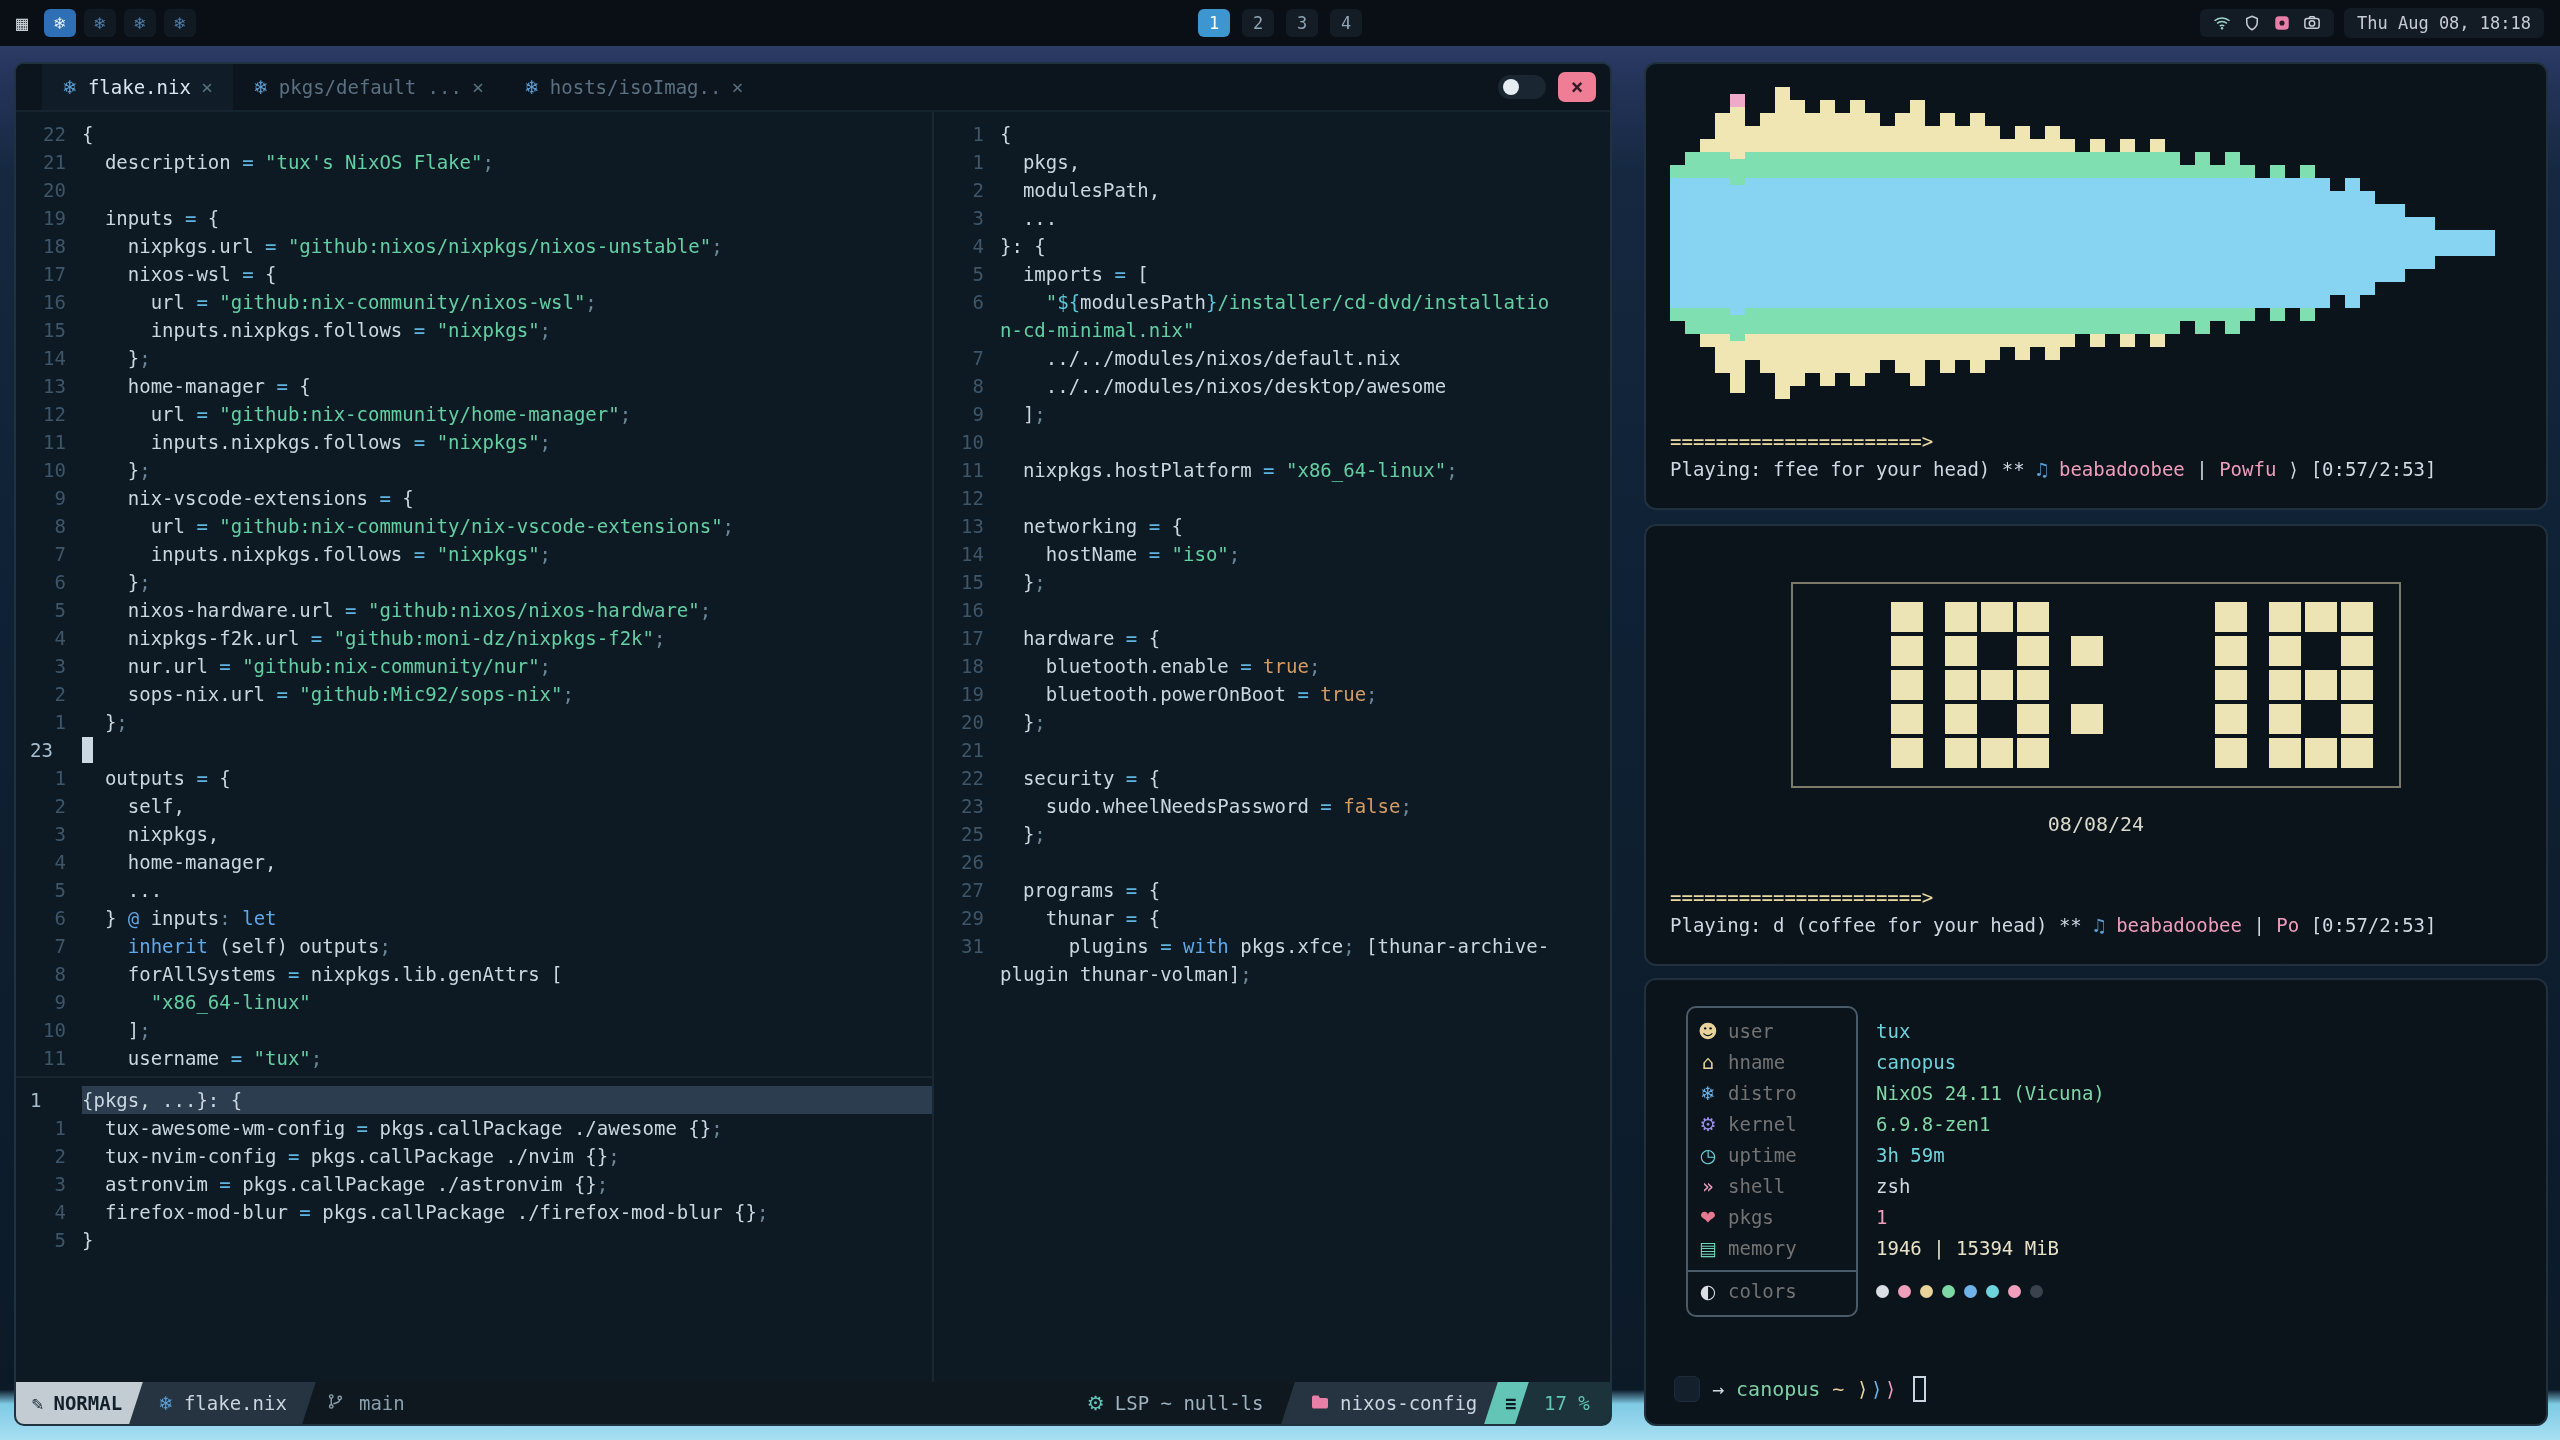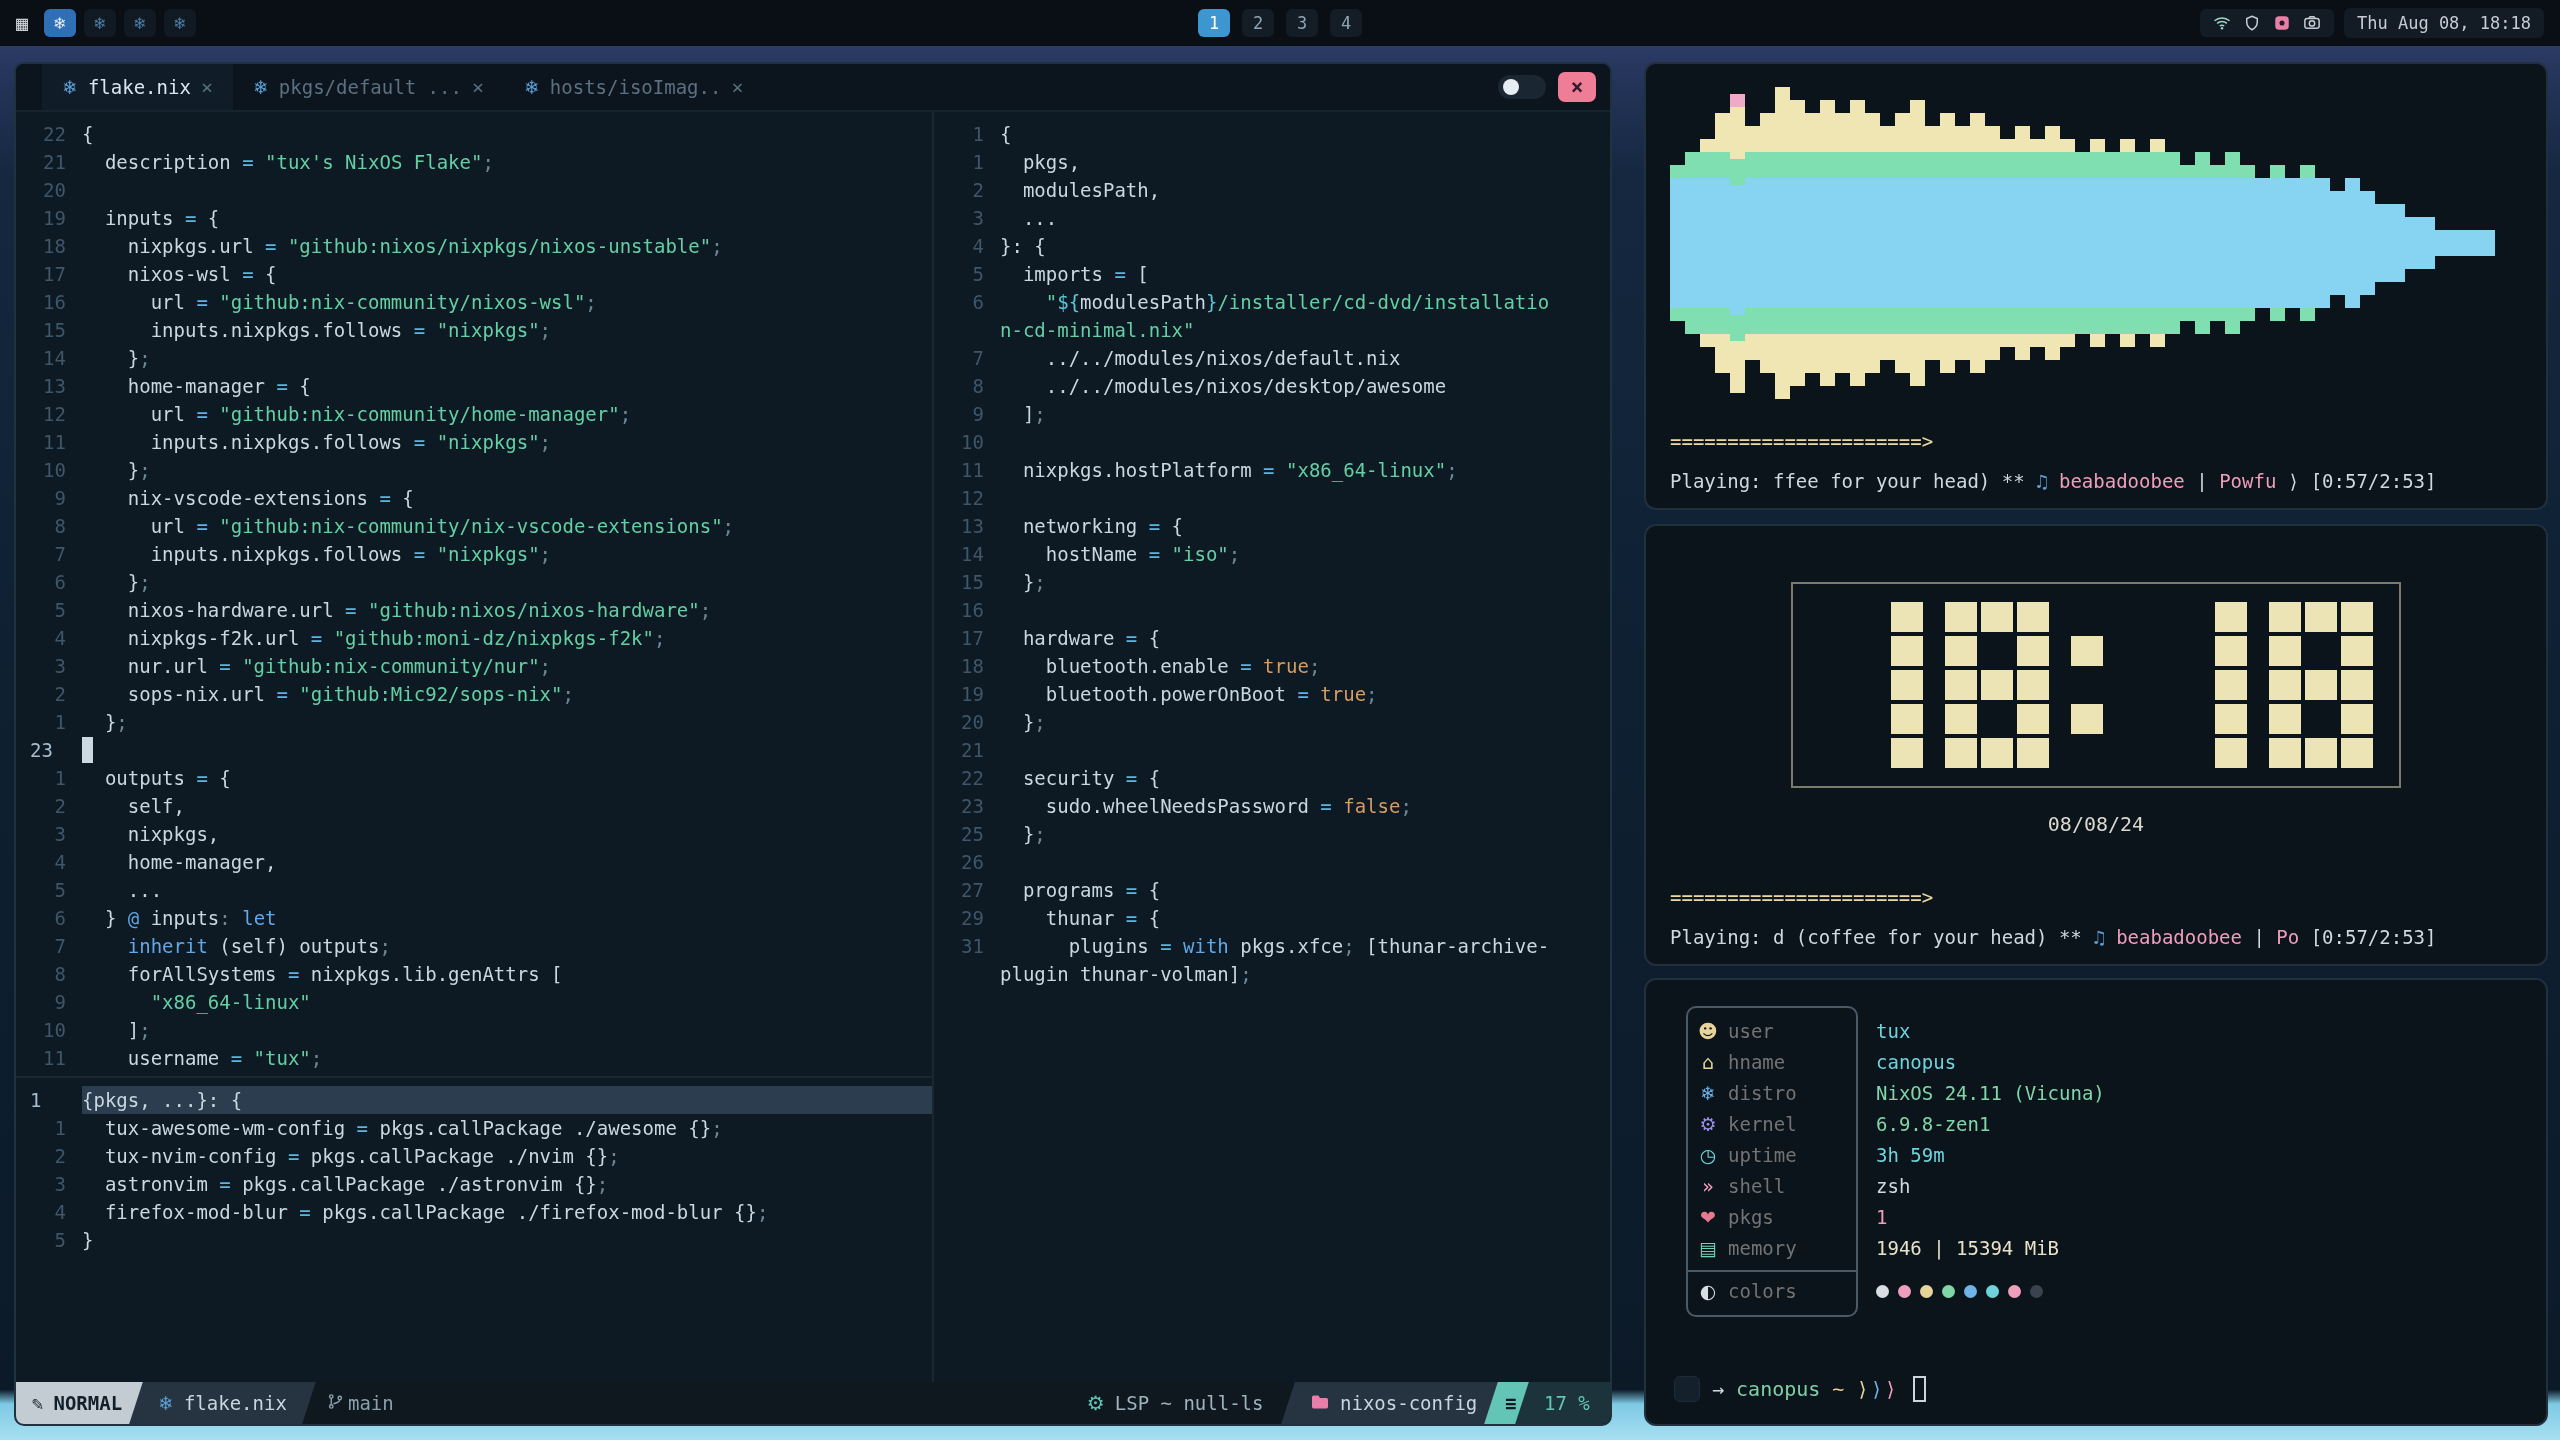--- a/index.html
+++ b/index.html
@@ -51,35 +51,35 @@
 .c-o{color:var(--operator-blue,#5fb4e0)} .c-d{color:var(--dim,#6e8796)}
 .c-k{color:var(--keyword-blue,#61a8e8)} .c-b{color:var(--bool-orange,#d79c62)}
 .c-i{color:var(--interp-cyan,#5ac8dc)}
 
 .sl{height:42px;flex:0 0 42px;background:#0f171f;display:flex;align-items:center;font-size:19px;color:#9fb3bf;overflow:hidden}
 .seg{height:42px;display:flex;align-items:center;padding:0 22px;transform:skewX(-18deg);margin-left:-8px}
 .seg>span{transform:skewX(18deg);display:flex;align-items:center;gap:10px;white-space:pre}
 .seg.mode{background:#c3ccd3;color:#13202b;font-weight:bold;padding-left:28px;margin-left:-12px}
 .seg.file{background:#263340;color:#c9d6df}
 .seg.file .nix{color:#5d9fd4;font-family:"DejaVu Sans",sans-serif}
-.branch{display:flex;align-items:center;gap:4px;margin-left:18px;color:#8aa0ad}
+.branch{display:flex;align-items:center;gap:15px;margin-left:18px;color:#8aa0ad}
 .sl-right{margin-left:auto;display:flex;align-items:center;height:42px}
 .lspgrp{display:flex;align-items:center;gap:10px;margin-right:24px;color:#9fb3bf}
 .lspgear{color:#63c5b5;font-size:20px;font-family:"DejaVu Sans",sans-serif}
 .seg.proj{background:#263340;color:#c9d6df;margin-left:0}
 .seg.pcticon{background:#63c5b5;color:#0d1923;font-weight:bold;padding:0 14px}
 .seg.pcttxt{background:#1c333b;color:#63c5b5;margin-right:-10px;padding-right:30px}
 
 .term{position:absolute;left:1644px;width:904px;background:#0b131b;border:2px solid #20303d;border-radius:12px;overflow:hidden;z-index:4}
 .term1{top:62px;height:448px}
 .term2{top:524px;height:442px}
 .term3{top:978px;height:448px}
 .tline{position:absolute;left:24px;right:24px;font-size:19px;white-space:pre;overflow:hidden}
 .progress{color:#ead9a0;bottom:56px}
-.playing{bottom:16px;color:#cfd8e0}
+.playing{bottom:28px;color:#cfd8e0}
 .pl-note{color:#5d9fd4}.pl-artist{color:#ef9ebc}.pl-time,.pl-sep,.pl-label,.pl-scroll,.pl-tail{color:#cfd8e0}
 
 .viz{display:flex;align-items:center;height:330px;margin-top:14px;padding:0 24px}
 .vcol{width:15px;flex:0 0 15px;display:flex;flex-direction:column;justify-content:center}
 
 .clockwrap{display:flex;flex-direction:column;align-items:center}
 .clockbox{margin-top:56px;border:2px solid #7c7b6a;padding:18px 26px;display:flex;align-items:flex-start;gap:22px;background:#0b131b}
 .glyph{display:grid;grid-auto-rows:30px;gap:4px}
 .glyph .cell{width:32px;height:30px}
 .glyph .cell.on{background:var(--cream,#ece4b4)}

